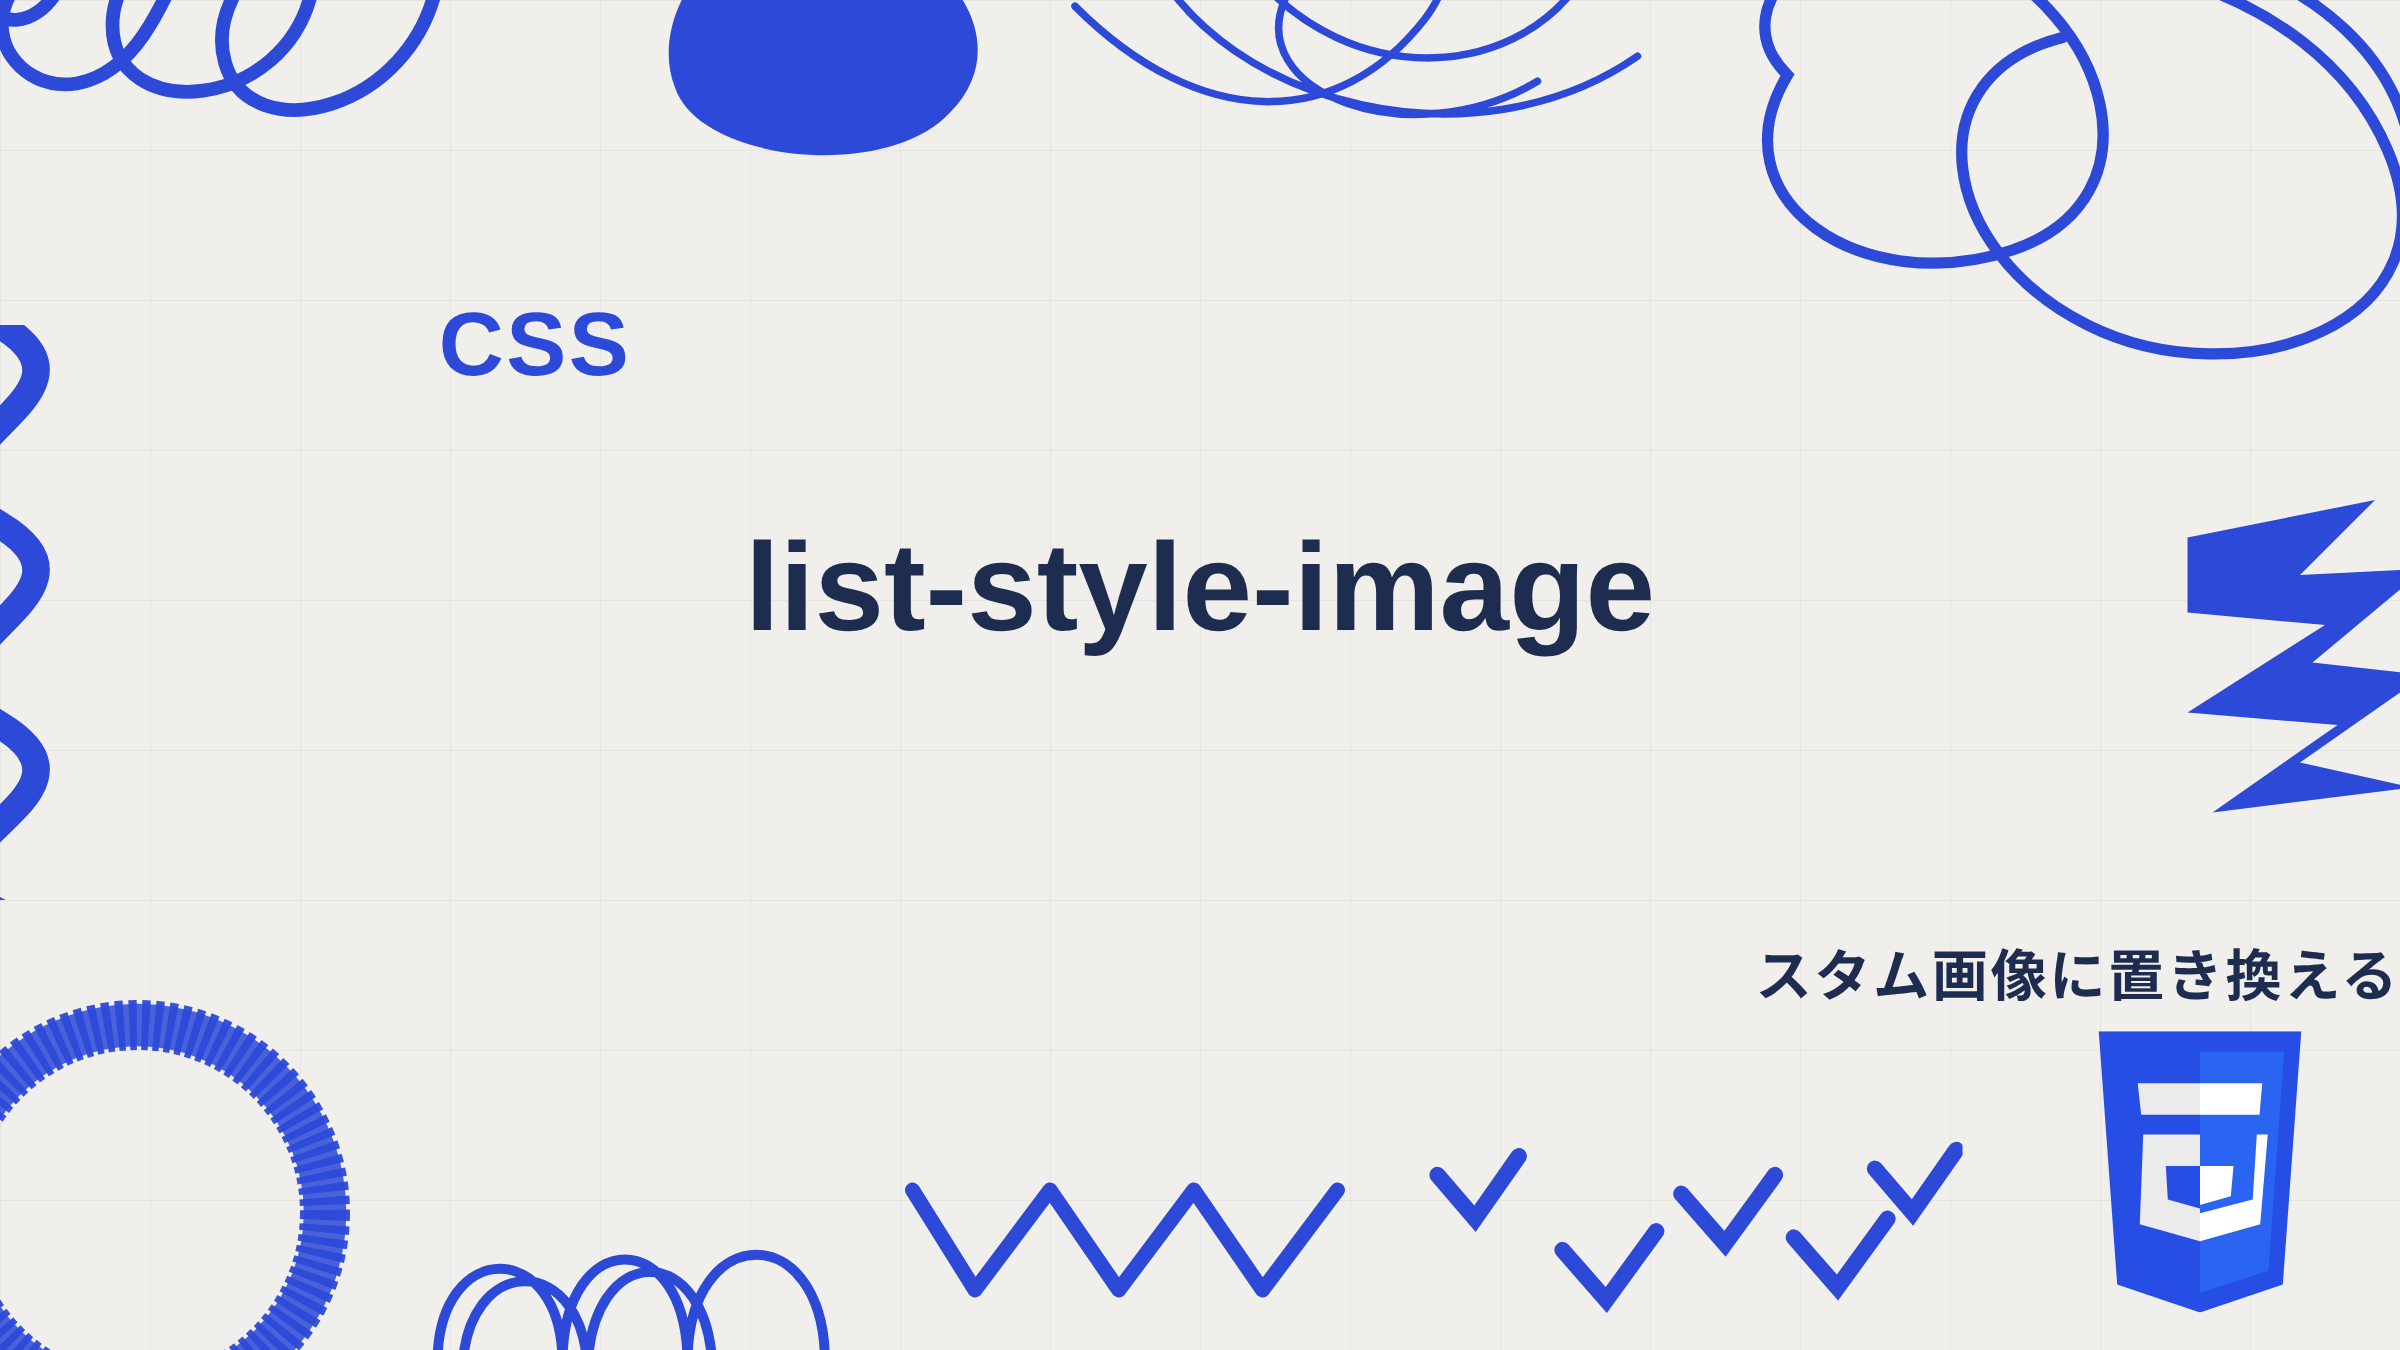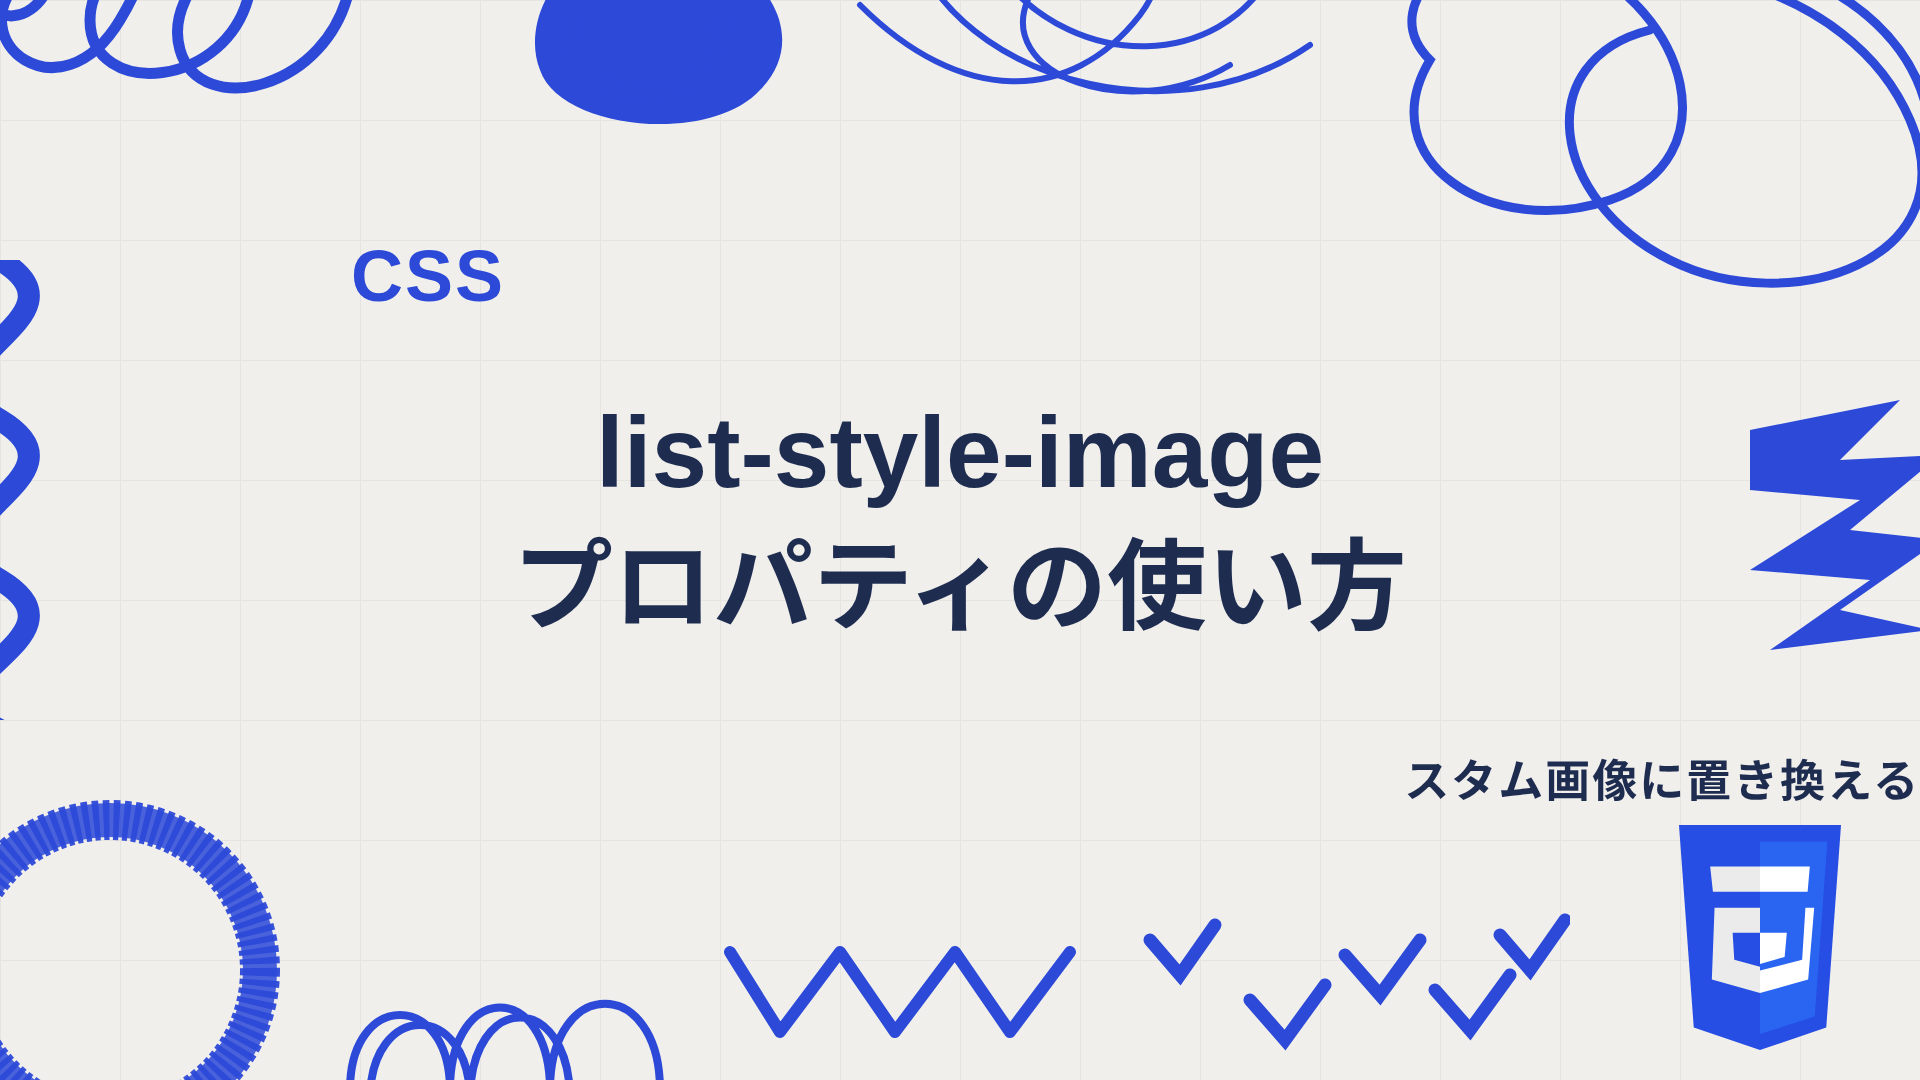--- a/index.html
+++ b/index.html
@@ -24,21 +24,21 @@
     left: 335px;
     font-size: 72px;
     font-weight: 700;
     color: #2c49d8;
     letter-spacing: 2px;
     margin-left: 16px;
   }
 
   .title-block {
     position: absolute;
-    top: 385px;
+    top: 403px;
     left: 0;
     right: 0;
     text-align: center;
   }
   .title1, .title2 {
     font-size: 100px;
     font-weight: 700;
     color: #1e2c50;
     line-height: 1.35;
   }
@@ -129,16 +129,15 @@
     <path fill="#2965f1" d="M181 30 L304 30 L281 350 L181 382 Z"></path>
     <path fill="#ebebeb" d="M90 76 L181 76 L181 122 L95 122 Z M98 151 L181 151 L181 197 L131 197 L134 246 L181 259 L181 307 L93 282 Z"></path>
     <path fill="#ffffff" d="M181 76 L272 76 L268 122 L181 122 Z M181 151 L264 151 L258 246 L181 266 L181 307 L269 282 L280 151 Z M181 197 L230 197 L226 241 L181 254 Z"></path>
   </svg>
 </div>
 
 <div class="category">CSS</div>
 
 <div class="title-block">
   <div class="title1">list-style-image</div>
-  <div class="title2">プロパティの使い方</div>
 </div>
 
 <div class="subtitle">スタム画像に置き換える</div>
 
 </body></html>

